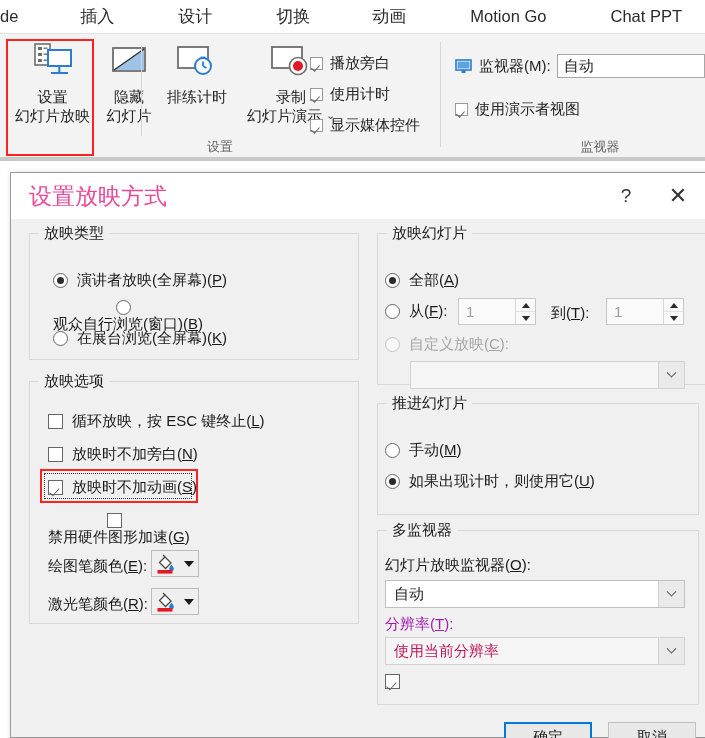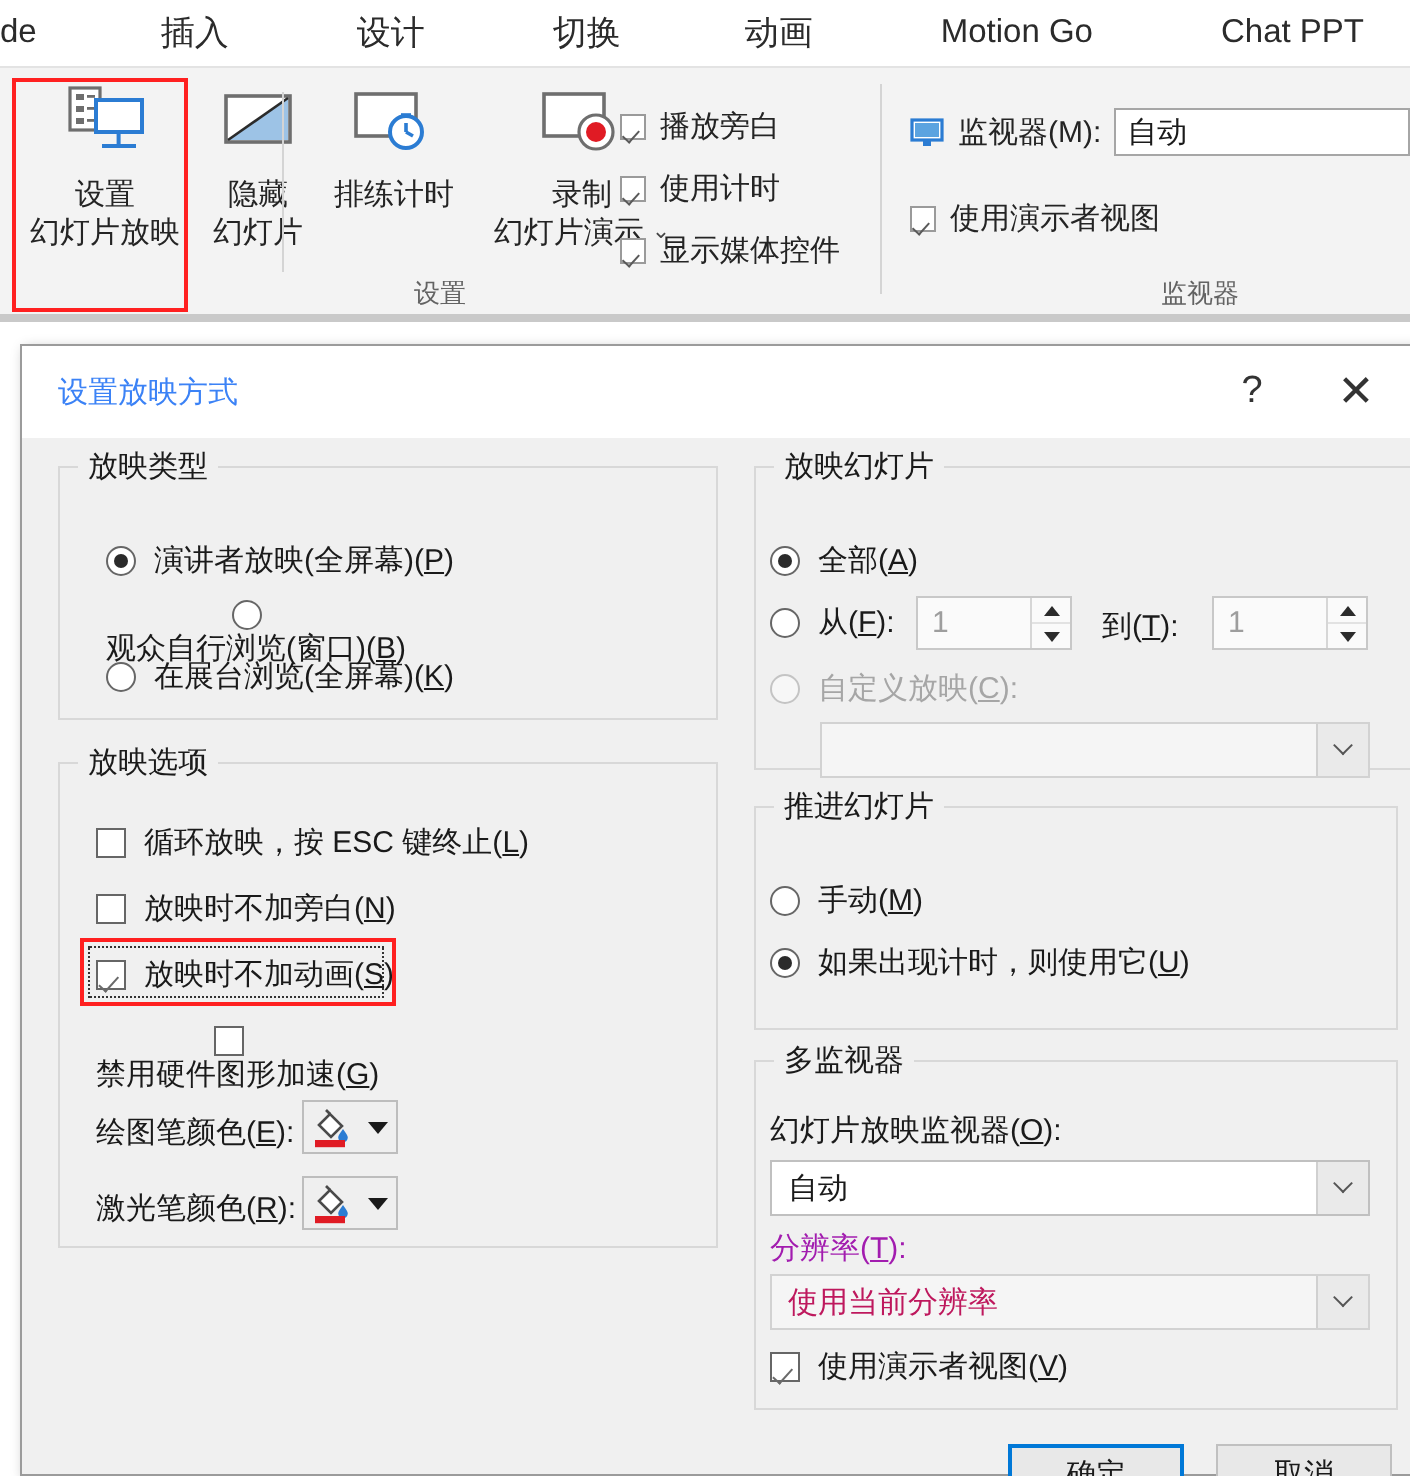--- a/index.html
+++ b/index.html
@@ -98,21 +98,21 @@
     background: #f0f0f0;
     border: 1px solid #9b9b9b;
     box-shadow: 2px 2px 6px rgba(0,0,0,0.28);
   }
   .dlg-title {
     position: absolute; left: 0; top: 0; width: 100%; height: 46px;
     background: #ffffff;
     display: flex; align-items: center;
   }
   .dlg-title-text {
-    font-size: 15px; color: #3b82f6; margin-left: 18px;
+    font-size: 23px; color: #ec4899; margin-left: 18px;
   }
   .dlg-btn-help, .dlg-btn-close {
     position: absolute; top: 0; height: 46px; width: 42px;
     display: flex; align-items: center; justify-content: center;
     font-size: 19px; color: #333;
   }
   .dlg-btn-help { right: 62px; }
   .dlg-btn-close { right: 10px; font-size: 22px; font-weight: 300; }
 
   .dlg-body {
@@ -557,21 +557,20 @@
       </div>
       <div class="combo disabled" style="left:374px; top:418px; width:300px;">
         <span class="ctext">使用当前分辨率</span>
         <span class="carrow">
             <span class="chev"></span>
           </span>
       </div>
 
       <div class="ck-row" style="left:374px; top:455px;">
         <span class="ck on"></span>
-        <span><span>使用演示者视图(</span><u>V</u><span>)</span></span>
       </div>
 
       <div class="dlg-btn primary" style="left:493px; top:503px;">
         <span>确定</span>
       </div>
       <div class="dlg-btn" style="left:597px; top:503px;">
         <span>取消</span>
       </div>
 
     </div>

